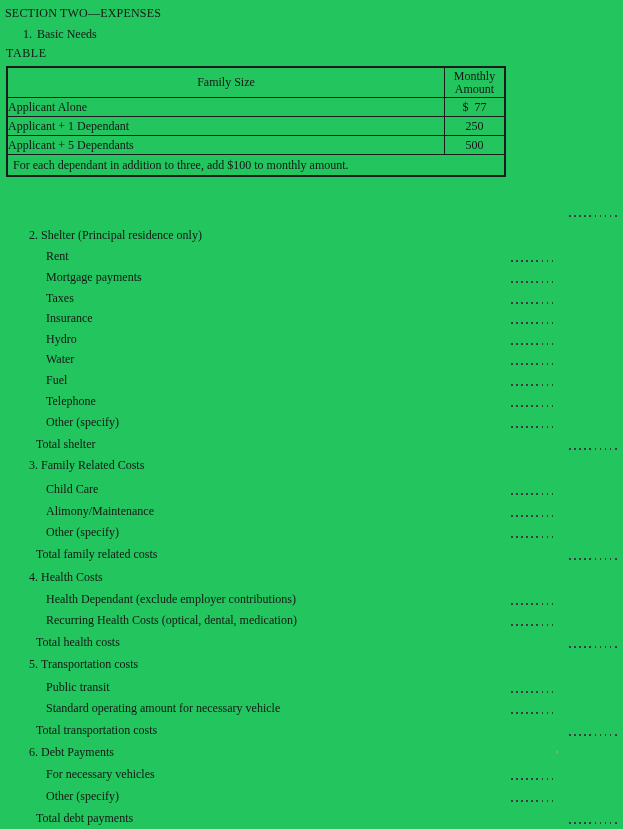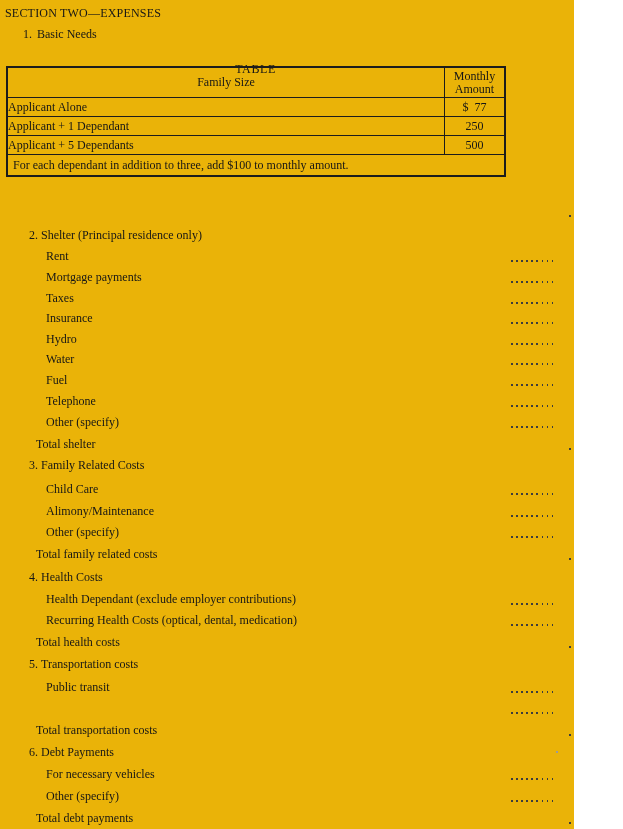--- a/index.html
+++ b/index.html
@@ -3,34 +3,34 @@
 <meta charset="utf-8">
 <style>
   html,body{margin:0;padding:0;}
   body{
     width:623px;height:829px;
     background:#ffffff;
     font-family:"Liberation Serif","DejaVu Serif",serif;
     color:#161616;
   }
   .doc{
-    position:relative;width:574px;height:829px;background:#eab308;overflow:hidden;
+    position:relative;width:623px;height:829px;background:#22c55e;overflow:hidden;
     font-size:12px;line-height:13px;
   }
   .line{position:absolute;white-space:nowrap;}
   .row{position:absolute;left:0;width:623px;height:14px;}
   .row .lbl{position:absolute;top:0;white-space:nowrap;}
   .dots{
     position:absolute;top:10px;height:1.6px;display:block;
     background-image:repeating-linear-gradient(to right,#3c3c3c 0 1.6px,transparent 1.6px 5.1px);
   }
   .dots.item{left:511px;width:46px;}
   .dots.total{left:569px;width:51px;}
   .doc-title{left:5px;top:7px;letter-spacing:.2px;}
-  .table-caption{left:6px;top:47px;width:499px;text-align:center;letter-spacing:.6px;margin-top:16px;}
+  .table-caption{left:6px;top:47px;width:499px;letter-spacing:.6px;}
   table.needs-table{
     position:absolute;left:6px;top:66px;width:499px;
     border-collapse:collapse;table-layout:fixed;
     border:2px solid #1c1c1c;
     font-size:12px;
   }
   table.needs-table th,table.needs-table td{
     border:1px solid #1c1c1c;
     font-weight:normal;
     padding:0;
@@ -172,20 +172,21 @@
 
   <div class="row" style="top:658px">
     <span class="lbl" style="left:29px">5.</span>
     <span class="lbl" style="left:41px">Transportation costs</span>
   </div>
   <div class="row" style="top:681px">
     <span class="lbl" style="left:46px">Public transit</span>
     <i class="dots item"></i>
   </div>
   <div class="row" style="top:702px">
+    <span class="lbl" style="left:46px">Standard operating amount for necessary vehicle</span>
     <i class="dots item"></i>
   </div>
   <div class="row" style="top:724px">
     <span class="lbl" style="left:36px">Total transportation costs</span>
     <i class="dots total"></i>
   </div>
 
   <div class="row" style="top:746px">
     <span class="lbl" style="left:29px">6.</span>
     <span class="lbl" style="left:41px">Debt Payments</span>

